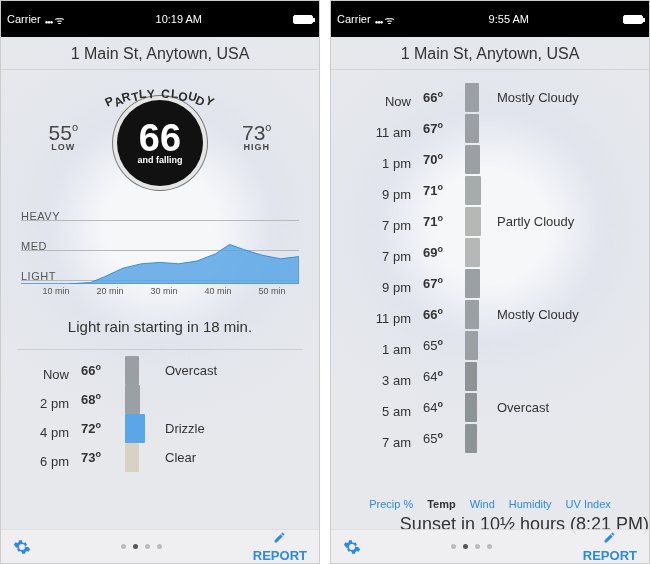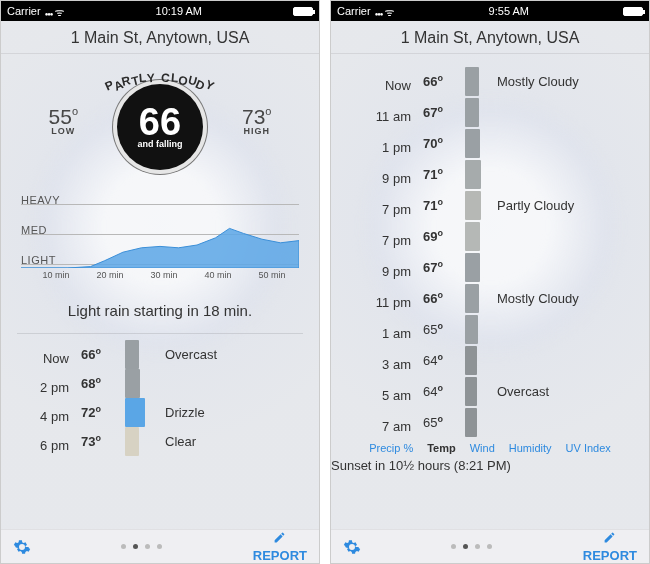--- a/index.html
+++ b/index.html
@@ -30,21 +30,21 @@
     top: 90px;
     left: 25px;
     width: 270px;
     height: 270px;
     border-radius: 50%;
     background: radial-gradient(circle, rgba(255,255,255,0.7) 30%, rgba(220,225,240,0.3) 60%, transparent 70%);
     filter: blur(5px);
     z-index: 0;
   }
   .status-bar {
-    height: 20px;
+    height: 36px;
     background: #000;
     color: #fff;
     display: flex;
     align-items: center;
     justify-content: space-between;
     padding: 0 6px;
     font-size: 11px;
     position: relative;
     z-index: 2;
   }
@@ -185,24 +185,24 @@
   }
   .hourly2 .hour-row { height:31px; }
   .hourly2 .htime { width:56px; font-weight:500; }
   .hourly2 .htemp { width:34px; }
   .hourly2 .bar-cell { width:32px; }
 
   .metric-tabs {
     display:flex; justify-content:center; gap:14px;
     font-size:11px; padding:2px 0 2px;
   }
-  .metric-tabs span { color:#2e8adf; }
+  .metric-tabs span { color:#2e8adf;margin-top:40px; }
   .metric-tabs .active { color:#333; font-weight:700; }
   .sunset {
-    text-align:left; font-size:13px; color:#333; padding:2px 0 4px;
+    text-align:right; font-size:18px; color:#333; padding:2px 0 4px;
   }
 
   .footer {
     position:absolute; bottom:0; left:0; right:0;
     height:34px;
     background: rgba(240,240,243,0.9);
     display:flex; align-items:center; justify-content:space-between;
     padding: 0 12px;
     border-top:1px solid rgba(0,0,0,0.06);
     z-index:3;

